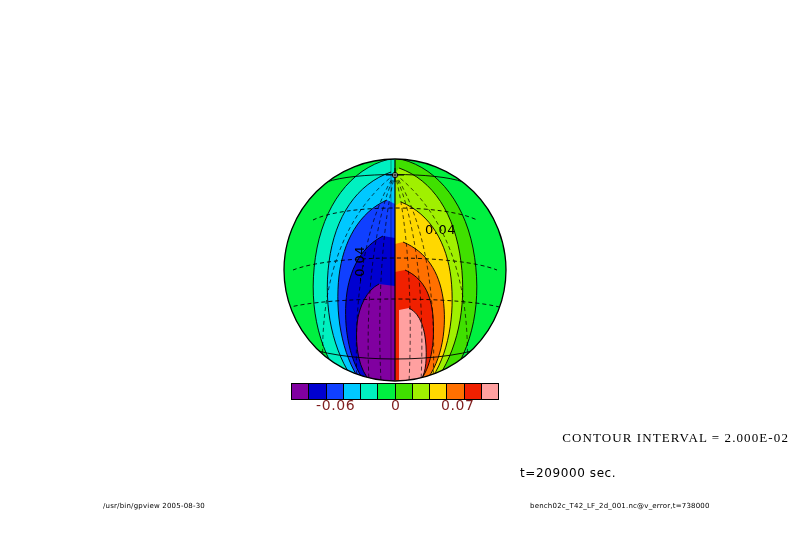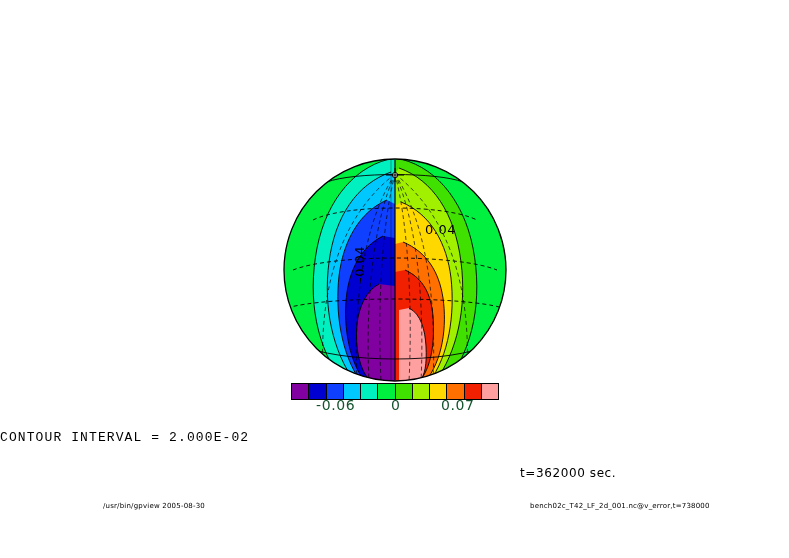--- a/index.html
+++ b/index.html
@@ -23,25 +23,25 @@
   }
   #label-pos{ left:425px; top:222px; }
   #label-neg{ left:352px; top:282px; transform:rotate(-90deg); transform-origin:left top;}
 
   #colorbar{position:absolute; left:291px; top:383px; width:206px; height:15px;
             display:flex; border:1px solid #000; box-sizing:content-box;}
   #colorbar .swatch{flex:1 1 0; height:15px; border-right:1px solid #000;}
   #colorbar .swatch:last-child{border-right:none;}
 
   .cb-tick{position:absolute; top:397px; font-family:"DejaVu Sans",sans-serif;
-           font-size:14px; letter-spacing:0.6px; color:#14532d; white-space:nowrap;}
+           font-size:14px; letter-spacing:0.6px; color:#7f1d1d; white-space:nowrap;}
 
   #contour-interval{
-    position:absolute; left:0; top:430px; width:789px; text-align:left;
-    font-family:Liberation Mono, monospace; font-size:13px; letter-spacing:1.1px;
+    position:absolute; left:0; top:430px; width:789px; text-align:right;
+    font-family:Liberation Serif, serif; font-size:13px; letter-spacing:1.1px;
     color:#000; white-space:nowrap;
   }
   #time-stamp{
     position:absolute; left:520px; top:466px;
     font-family:"DejaVu Sans",sans-serif; font-size:12px; letter-spacing:0.6px;
     color:#000; white-space:nowrap;
   }
   .footer{
     position:absolute; top:502px;
     font-family:"DejaVu Sans",sans-serif; font-size:7px; letter-spacing:0.2px;
@@ -146,18 +146,18 @@
       <div class="swatch" style="background: rgb(240, 32, 0);"></div>
       <div class="swatch" style="background: rgb(255, 160, 160);"></div>
     </div>
 
   <div class="cb-tick" id="tick-0" style="left:316px;">-0.06</div>
   <div class="cb-tick" id="tick-1" style="left:391px;">0</div>
   <div class="cb-tick" id="tick-2" style="left:441px;">0.07</div>
 
   <div id="contour-interval">CONTOUR INTERVAL =  2.000E-02</div>
 
-  <div id="time-stamp">t=362000 sec.</div>
+  <div id="time-stamp">t=209000 sec.</div>
 
   <div class="footer" id="footer-left">/usr/bin/gpview  2005-08-30</div>
   <div class="footer" id="footer-right">bench02c_T42_LF_2d_001.nc@v_error,t=738000</div>
 
 </div>
 
 </body></html>

